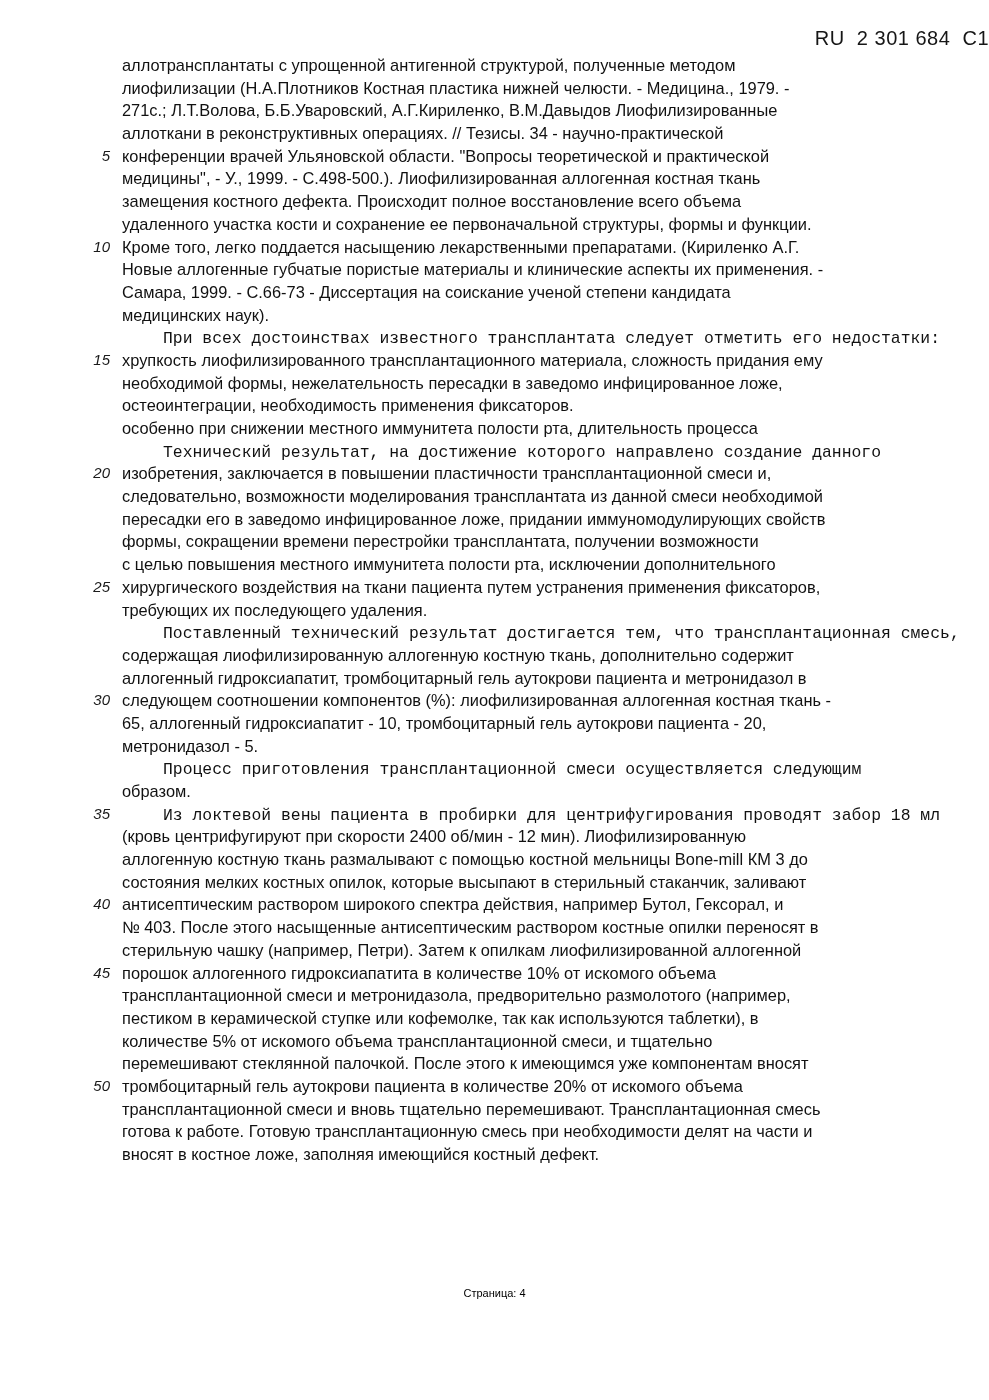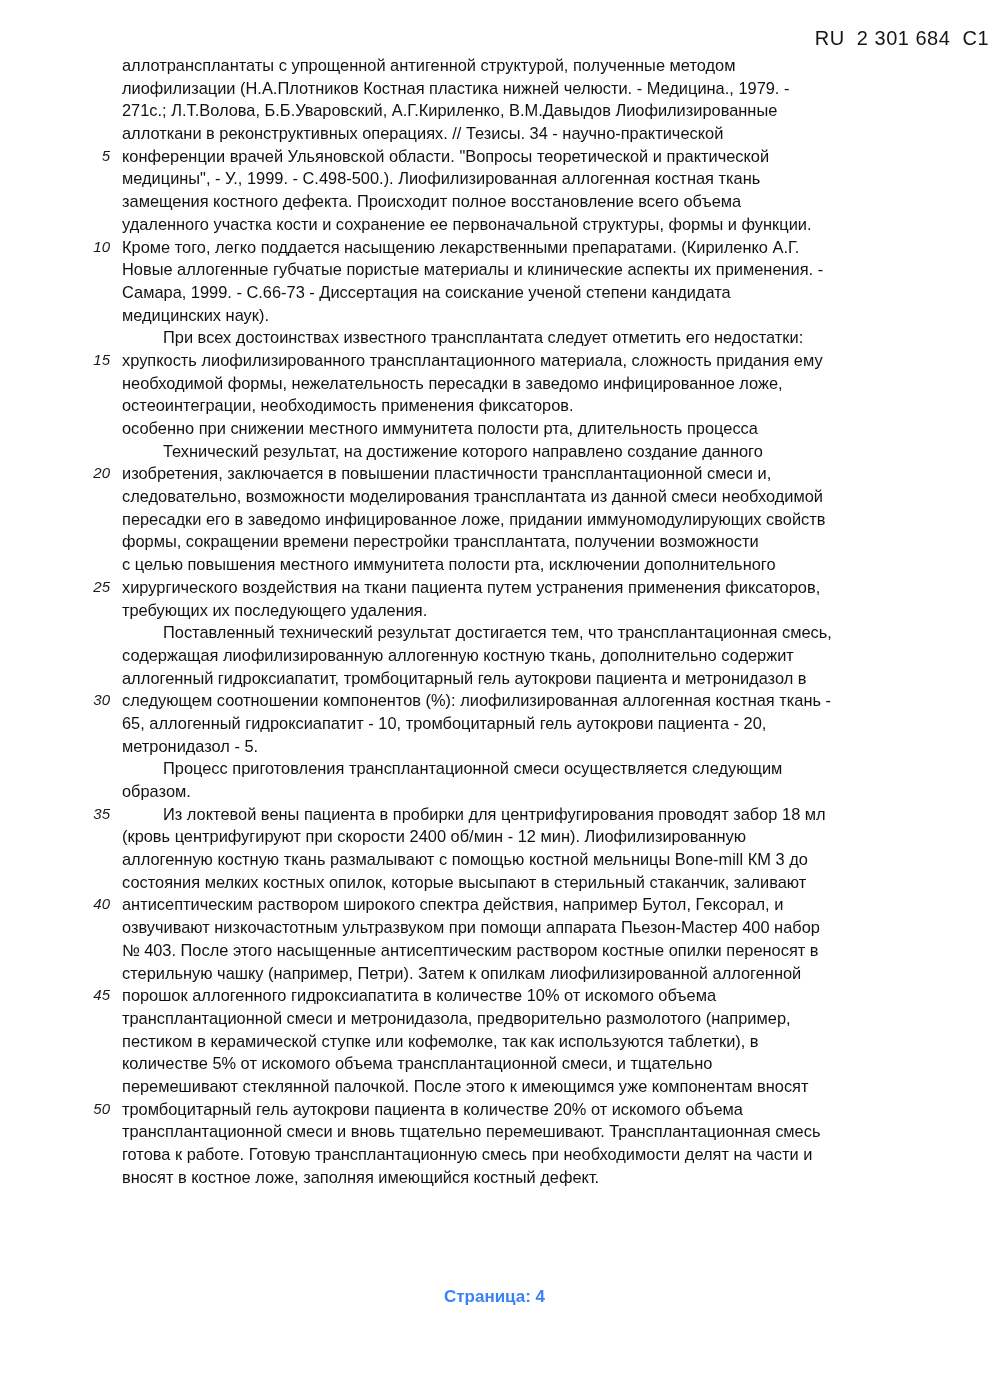--- a/index.html
+++ b/index.html
@@ -48,30 +48,30 @@
     text-align: right;
     font-style: italic;
     font-size: 15px;
     color: #1b1b1b;
   }
   .line .txt {
     display: inline-block;
   }
   .line .txt.indent {
     margin-left: 41px;
+    font-family: Liberation Mono, monospace;
   }
   .doc-footer {
     position: absolute;
     top: 1287px;
     left: 0;
     width: 100%;
     text-align: center;
-    font-size: 17px;
-    color: #3b82f6;
-    font-weight: bold;
+    font-size: 11px;
+    color: #000000;
   }
 </style>
 </head>
 <body>
 
 <div class="page">
   <div class="doc-header">RU  2 301 684  C1</div>
 
   <div class="doc-body">
       <div class="line"><span class="num"></span><span class="txt">аллотрансплантаты с упрощенной антигенной структурой, полученные методом</span></div>
@@ -105,21 +105,20 @@
       <div class="line"><span class="num">30</span><span class="txt">следующем соотношении компонентов (%): лиофилизированная аллогенная костная ткань -</span></div>
       <div class="line"><span class="num"></span><span class="txt">65, аллогенный гидроксиапатит - 10, тромбоцитарный гель аутокрови пациента - 20,</span></div>
       <div class="line"><span class="num"></span><span class="txt">метронидазол - 5.</span></div>
       <div class="line"><span class="num"></span><span class="txt indent">Процесс приготовления трансплантационной смеси осуществляется следующим</span></div>
       <div class="line"><span class="num"></span><span class="txt">образом.</span></div>
       <div class="line"><span class="num">35</span><span class="txt indent">Из локтевой вены пациента в пробирки для центрифугирования проводят забор 18 мл</span></div>
       <div class="line"><span class="num"></span><span class="txt">(кровь центрифугируют при скорости 2400 об/мин - 12 мин). Лиофилизированную</span></div>
       <div class="line"><span class="num"></span><span class="txt">аллогенную костную ткань размалывают с помощью костной мельницы Bone-mill КМ 3 до</span></div>
       <div class="line"><span class="num"></span><span class="txt">состояния мелких костных опилок, которые высыпают в стерильный стаканчик, заливают</span></div>
       <div class="line"><span class="num">40</span><span class="txt">антисептическим раствором широкого спектра действия, например Бутол, Гексорал, и</span></div>
-      <div class="line"><span class="num"></span><span class="txt">озвучивают низкочастотным ультразвуком при помощи аппарата Пьезон-Мастер 400 набор</span></div>
       <div class="line"><span class="num"></span><span class="txt">№ 403. После этого насыщенные антисептическим раствором костные опилки переносят в</span></div>
       <div class="line"><span class="num"></span><span class="txt">стерильную чашку (например, Петри). Затем к опилкам лиофилизированной аллогенной</span></div>
       <div class="line"><span class="num">45</span><span class="txt">порошок аллогенного гидроксиапатита в количестве 10% от искомого объема</span></div>
       <div class="line"><span class="num"></span><span class="txt">трансплантационной смеси и метронидазола, предворительно размолотого (например,</span></div>
       <div class="line"><span class="num"></span><span class="txt">пестиком в керамической ступке или кофемолке, так как используются таблетки), в</span></div>
       <div class="line"><span class="num"></span><span class="txt">количестве 5% от искомого объема трансплантационной смеси, и тщательно</span></div>
       <div class="line"><span class="num"></span><span class="txt">перемешивают стеклянной палочкой. После этого к имеющимся уже компонентам вносят</span></div>
       <div class="line"><span class="num">50</span><span class="txt">тромбоцитарный гель аутокрови пациента в количестве 20% от искомого объема</span></div>
       <div class="line"><span class="num"></span><span class="txt">трансплантационной смеси и вновь тщательно перемешивают. Трансплантационная смесь</span></div>
       <div class="line"><span class="num"></span><span class="txt">готова к работе. Готовую трансплантационную смесь при необходимости делят на части и</span></div>

